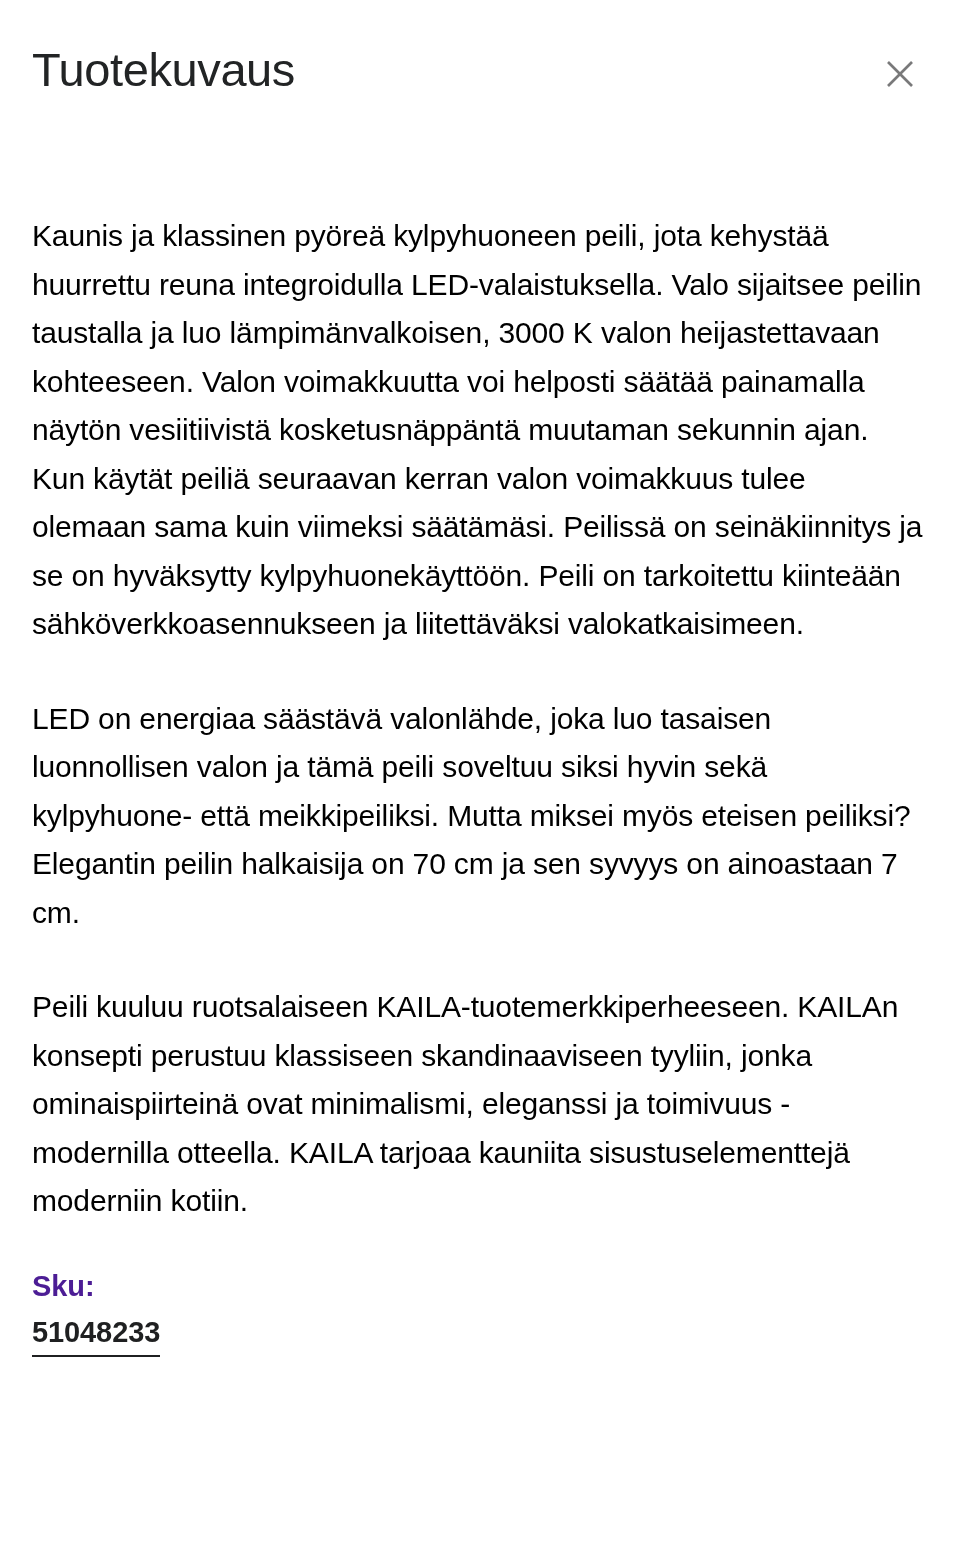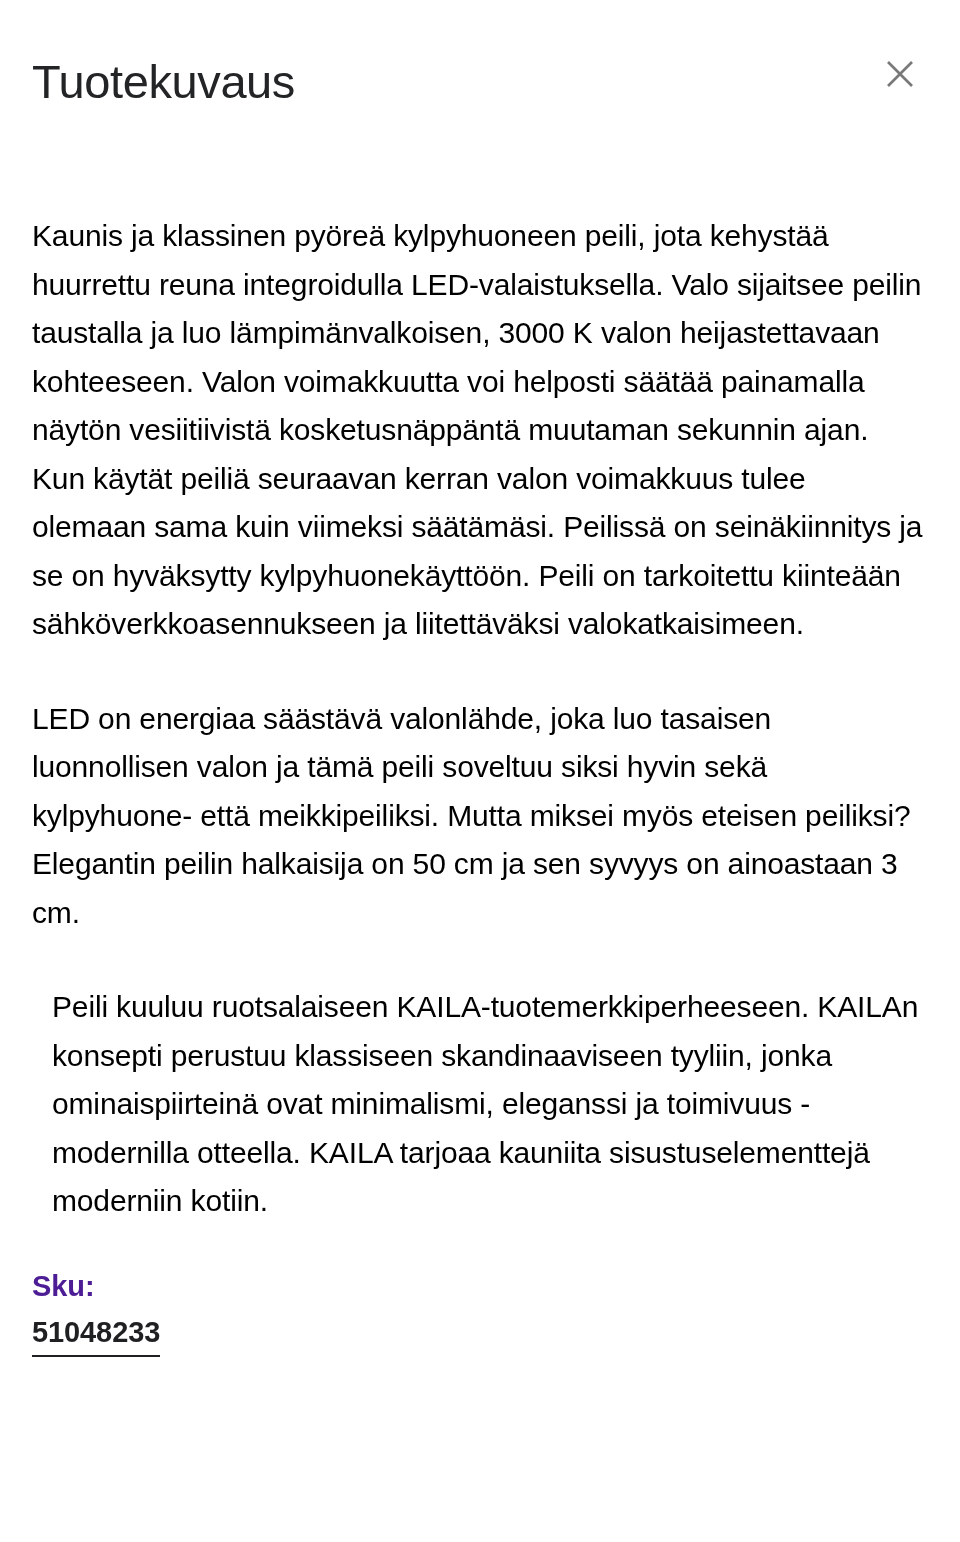--- a/index.html
+++ b/index.html
@@ -29,21 +29,21 @@
   .modal-header {
     position: relative;
     height: 150px;
     display: flex;
     align-items: flex-start;
     justify-content: space-between;
   }
 
   .modal-title {
     margin: 0;
-    padding-top: 56px;
+    padding-top: 44px;
     font-size: 47px;
     font-weight: 300;
     letter-spacing: -0.4px;
     line-height: 1.1;
     color: #222425;
     white-space: nowrap;
   }
 
   .close-button {
     margin-top: 52px;
@@ -78,21 +78,20 @@
     margin: 0 0 46px 0;
     font-size: 30px;
     font-weight: 400;
     line-height: 48.5px;
     letter-spacing: -0.15px;
     color: #000000;
     max-width: 892px;
   }
   .body-paragraph:last-of-type {
     margin-bottom: 0;
-    margin-left: 20px;
   }
 
   
   .sku-block {
     margin-top: 38px;
   }
   .sku-label {
     font-size: 29px;
     font-weight: 700;
     line-height: 44px;
@@ -125,21 +124,21 @@
           <line x1="4" y1="4" x2="28" y2="28"></line>
           <line x1="28" y1="4" x2="4" y2="28"></line>
         </svg>
       </span>
     </button>
   </div>
 
   <div class="modal-body">
     <p class="body-paragraph">Kaunis ja klassinen pyöreä kylpyhuoneen peili, jota kehystää huurrettu reuna integroidulla LED-valaistuksella. Valo sijaitsee peilin taustalla ja luo lämpimänvalkoisen, 3000 K valon heijastettavaan kohteeseen. Valon voimakkuutta voi helposti säätää painamalla näytön vesiitiivistä kosketusnäppäntä muutaman sekunnin ajan. Kun käytät peiliä seuraavan kerran valon voimakkuus tulee olemaan sama kuin viimeksi säätämäsi. Peilissä on seinäkiinnitys ja se on hyväksytty kylpyhuonekäyttöön. Peili on tarkoitettu kiinteään sähköverkkoasennukseen ja liitettäväksi valokatkaisimeen.</p>
 
-    <p class="body-paragraph">LED on energiaa säästävä valonlähde, joka luo tasaisen luonnollisen valon ja tämä peili soveltuu siksi hyvin sekä kylpyhuone- että meikkipeiliksi. Mutta miksei myös eteisen peiliksi? Elegantin peilin halkaisija on 50 cm ja sen syvyys on ainoastaan 3 cm.</p>
+    <p class="body-paragraph">LED on energiaa säästävä valonlähde, joka luo tasaisen luonnollisen valon ja tämä peili soveltuu siksi hyvin sekä kylpyhuone- että meikkipeiliksi. Mutta miksei myös eteisen peiliksi? Elegantin peilin halkaisija on 70 cm ja sen syvyys on ainoastaan 7 cm.</p>
 
     <p class="body-paragraph">Peili kuuluu ruotsalaiseen KAILA-tuotemerkkiperheeseen. KAILAn konsepti perustuu klassiseen skandinaaviseen tyyliin, jonka ominaispiirteinä ovat minimalismi, eleganssi ja toimivuus - modernilla otteella. KAILA tarjoaa kauniita sisustuselementtejä moderniin kotiin.</p>
 
     <div class="sku-block">
       <div class="sku-label">Sku:</div>
       <span class="sku-value">51048233</span>
     </div>
   </div>
 
 </div>

